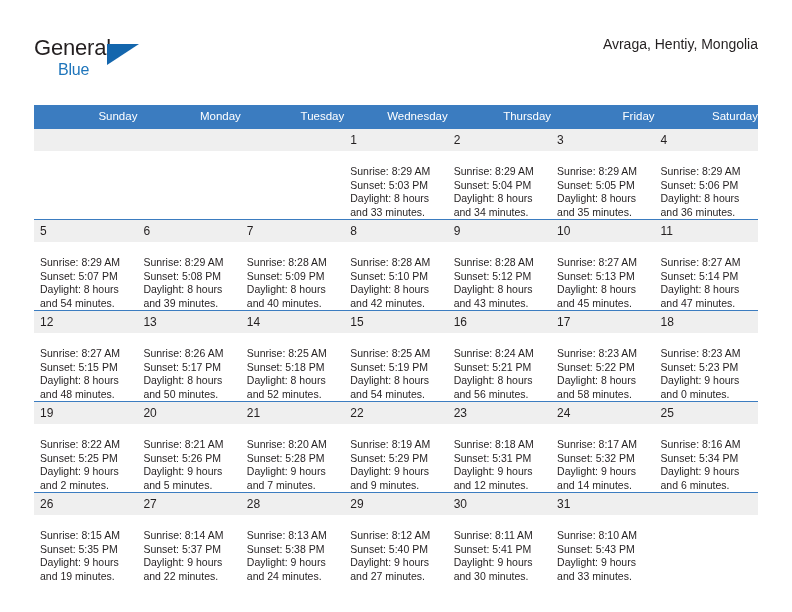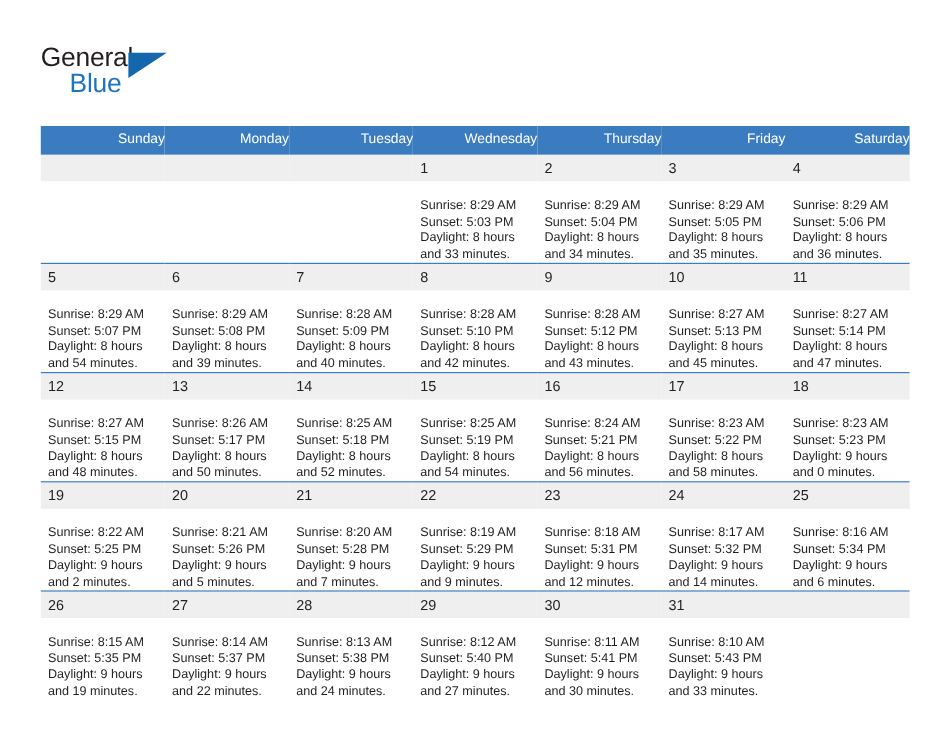--- a/index.html
+++ b/index.html
@@ -46,21 +46,21 @@
     font-size: 22px;
     letter-spacing: -0.2px;
     color: #231f20;
     line-height: 24px;
     white-space: nowrap;
   }
   .brand-blue {
     position: absolute;
     left: 24px;
     top: 22px;
-    font-size: 22px;
+    font-size: 16px;
     letter-spacing: -0.2px;
     color: #1e75bb;
     line-height: 24px;
     white-space: nowrap;
   }
   .brand-triangle {
     position: absolute;
     left: 73px;
     top: 8px;
     width: 0;
@@ -151,20 +151,21 @@
 
   <div class="header">
 
     <div class="brand">
       <span class="brand-general">General</span>
       <span class="brand-triangle"></span>
       <span class="brand-blue">Blue</span>
     </div>
 
     <div class="title-block">
+      <div class="cal-subtitle">Avraga, Hentiy, Mongolia</div>
     </div>
 
   </div>
 
   <table class="calendar">
     <thead>
       <tr>
         <th>Sunday</th>
         <th>Monday</th>
         <th>Tuesday</th>

